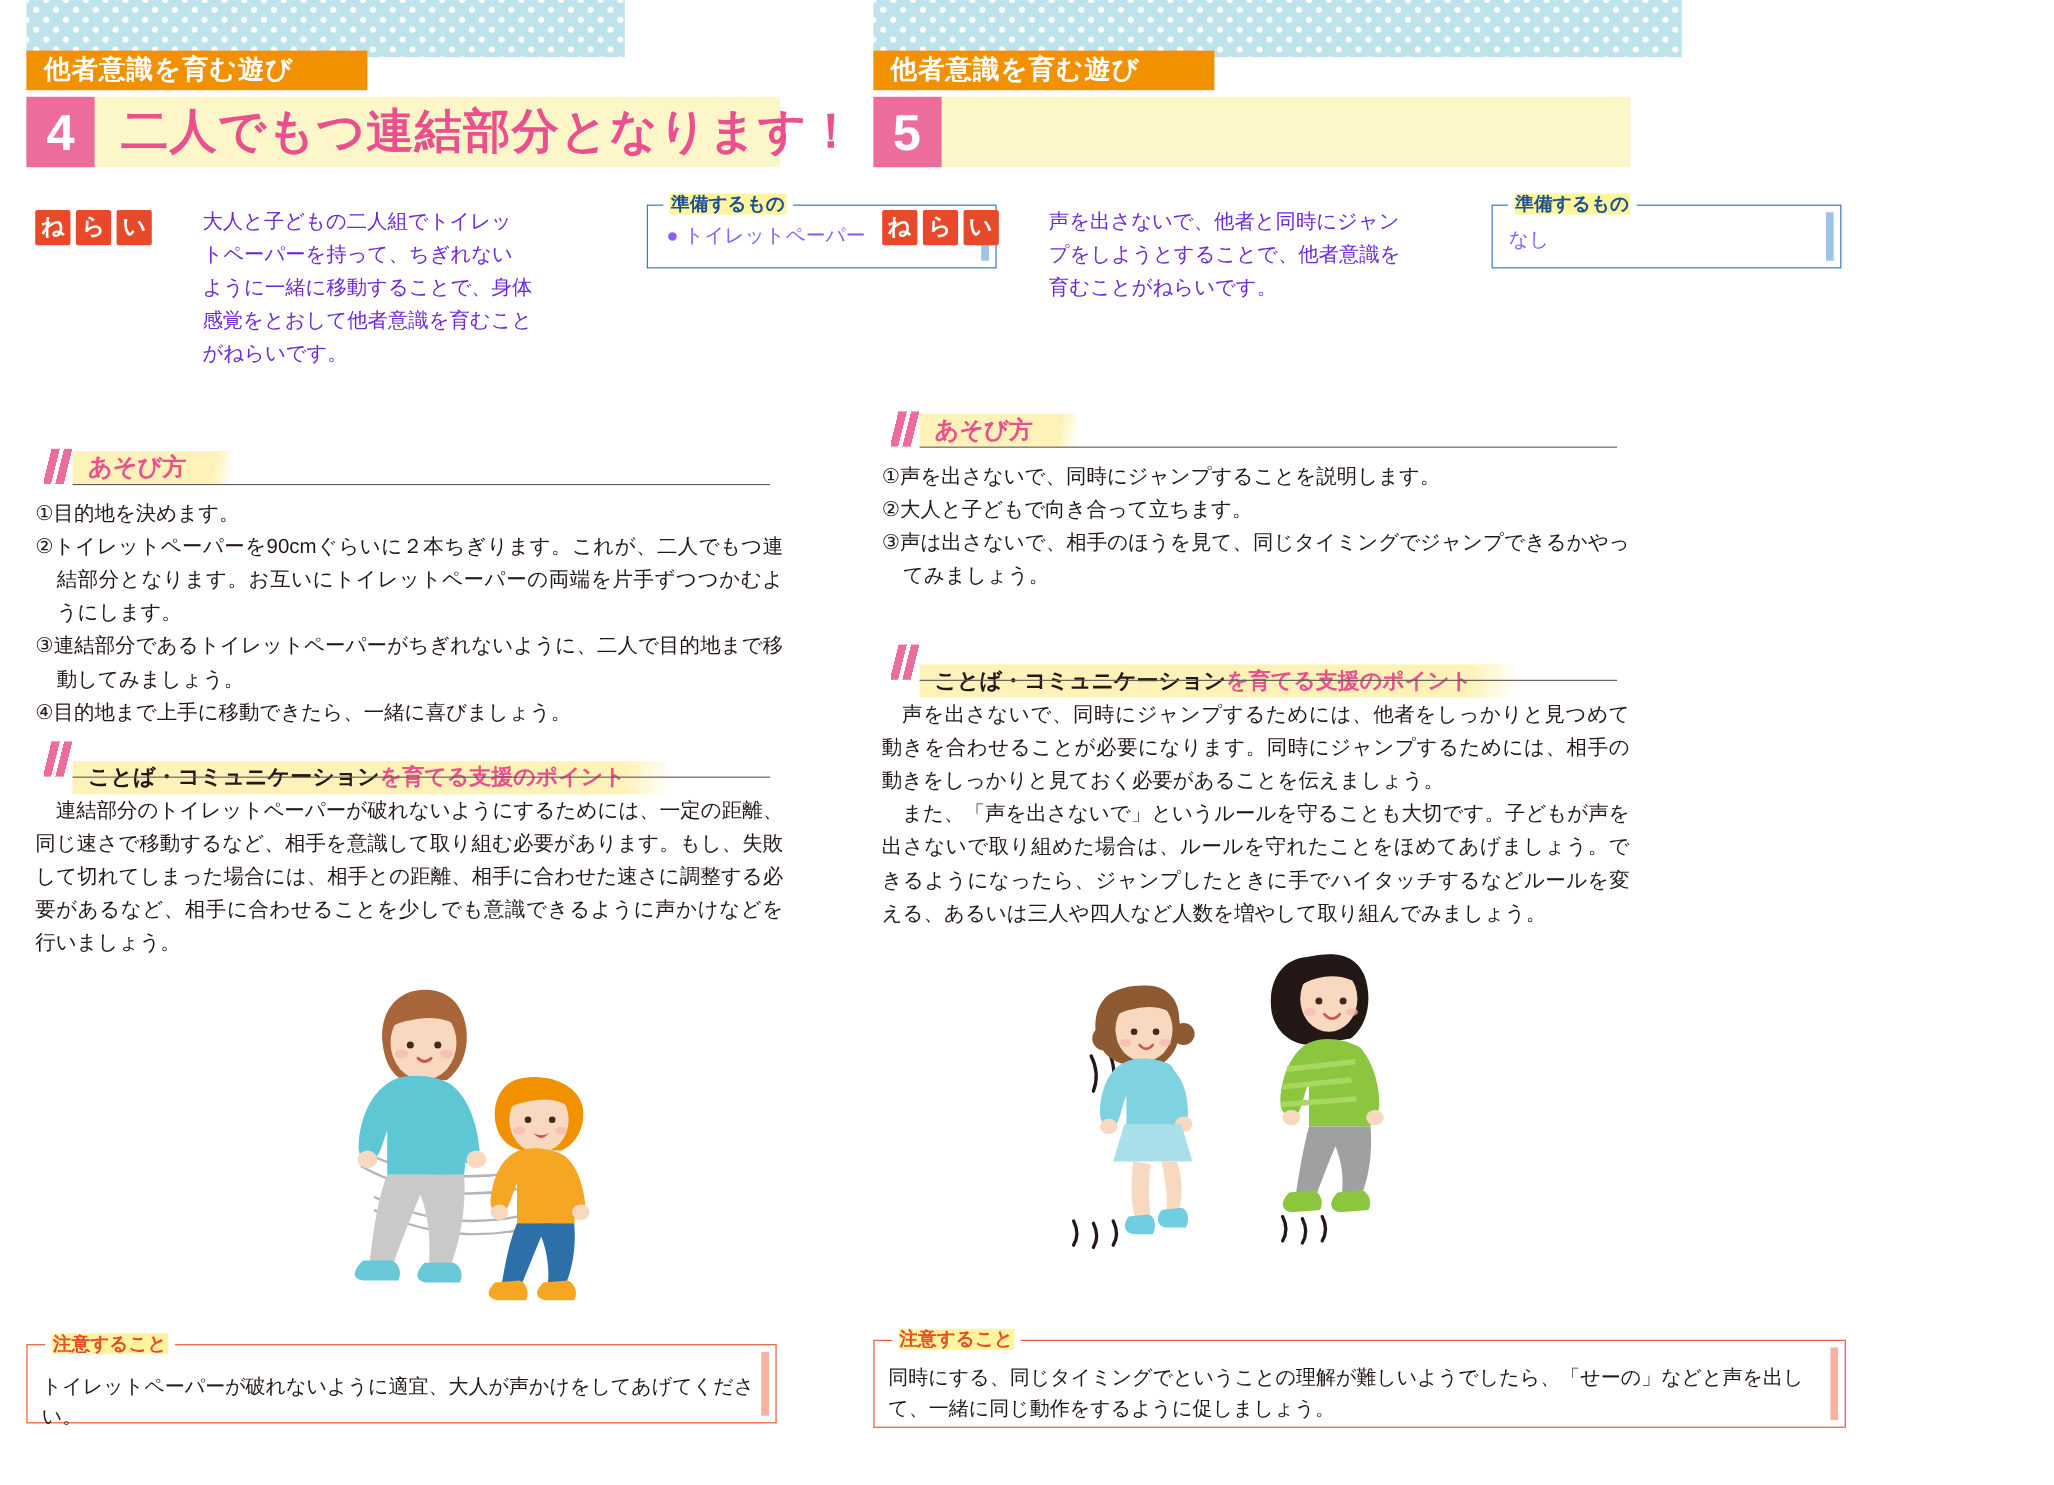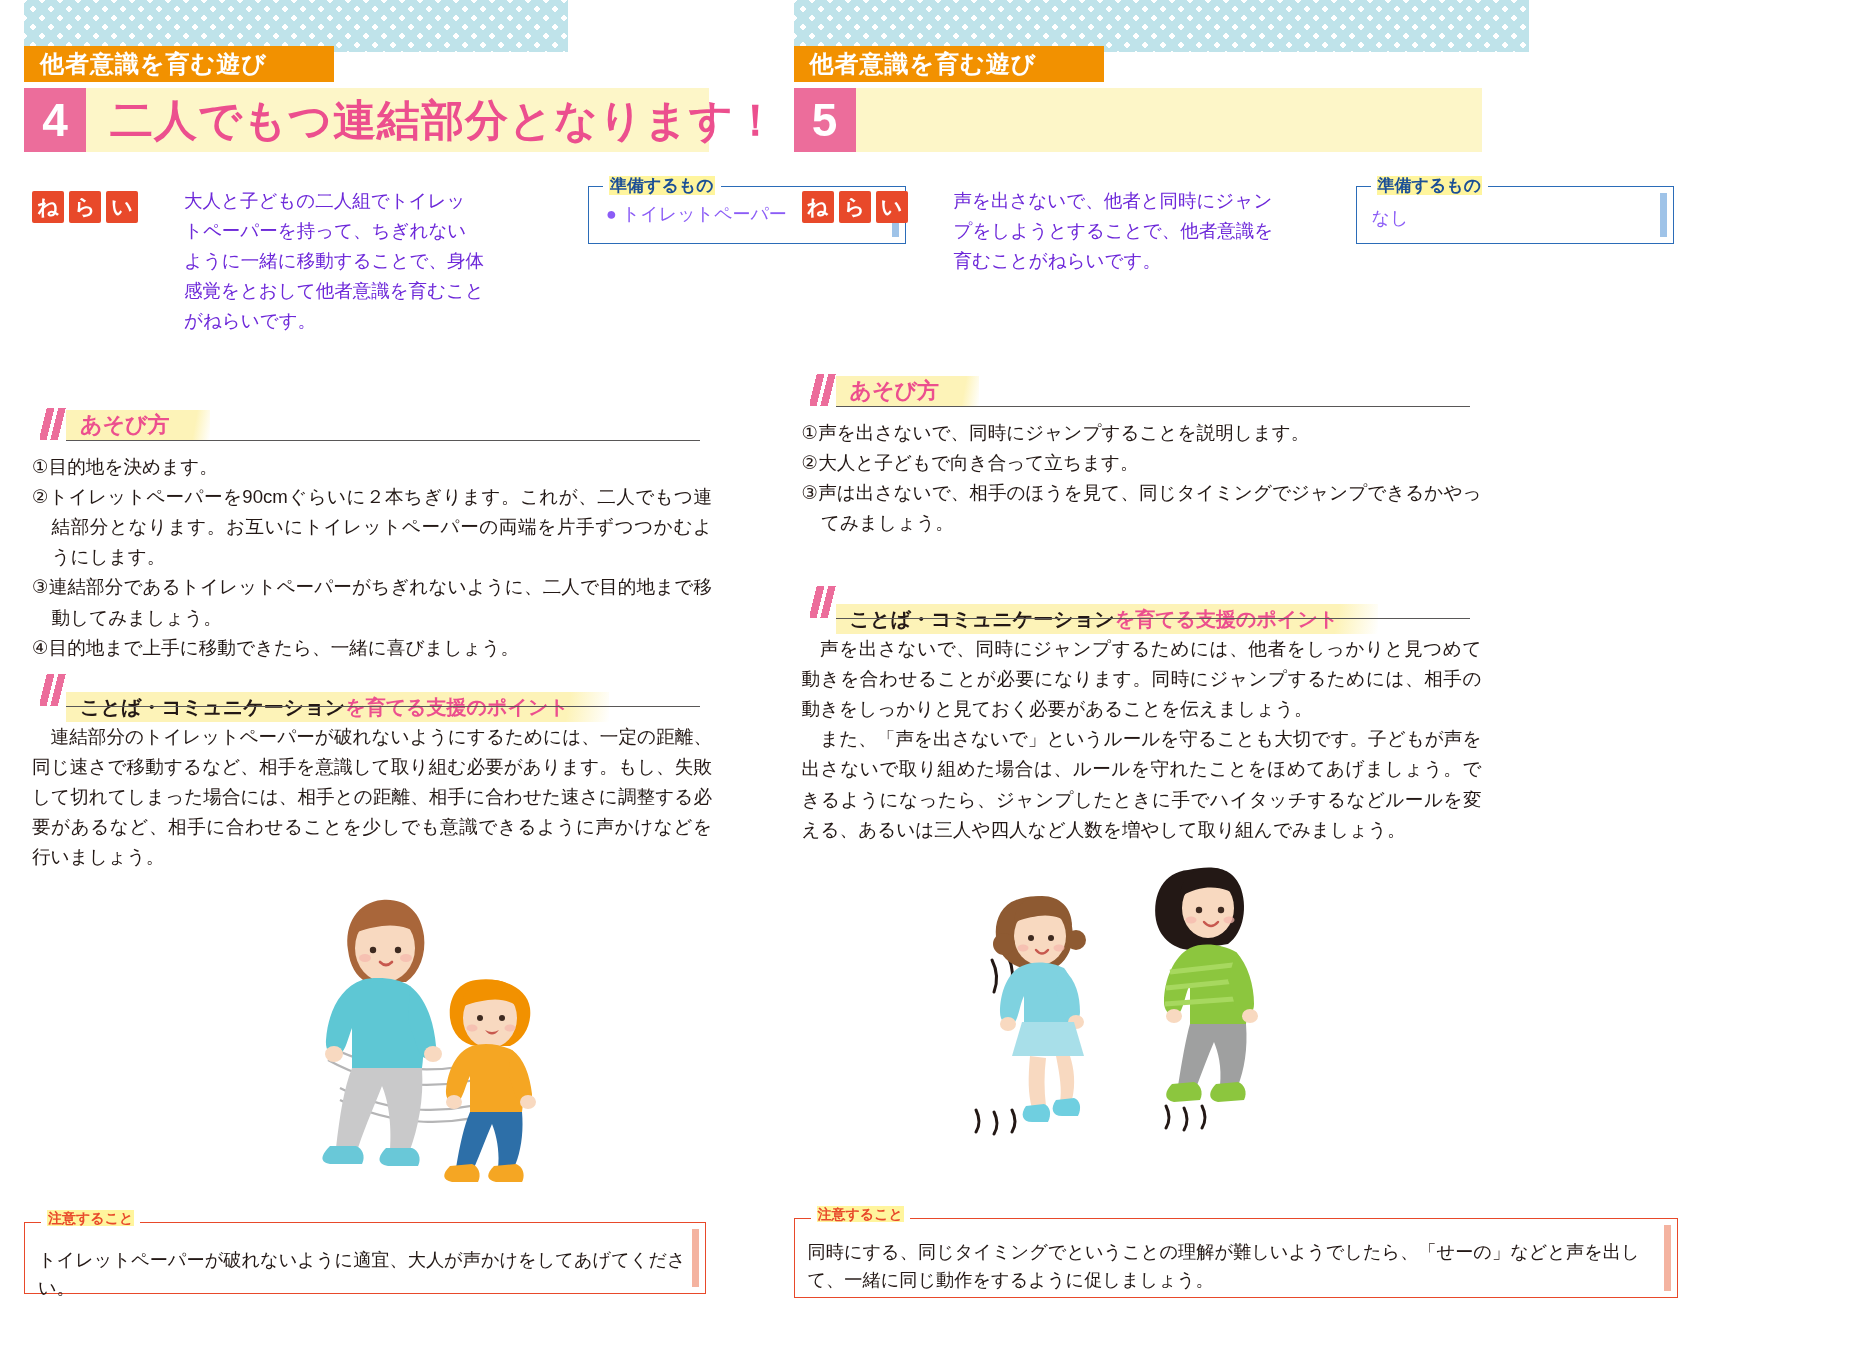--- a/index.html
+++ b/index.html
@@ -92,21 +92,21 @@
   .para p{margin:0;}
   .para p.ind{text-indent:1em;}
 
   
   .caution{position:absolute;border:1.6px solid #e8492a;box-sizing:border-box;background:#fff;}
   .caution:after{
     content:"";position:absolute;right:6px;top:6px;bottom:6px;width:7px;background:#f4b3a0;
   }
   .caution-label{
     position:absolute;top:-13px;left:16px;background:#fff;padding:0 6px;
-    font-size:14px;font-weight:bold;color:#e8492a;white-space:nowrap;
+    font-size:17px;font-weight:bold;color:#e8492a;white-space:nowrap;
   }
   .caution-label i{font-style:normal;background:#fff59d;padding:0 1px;}
   .caution-text{position:absolute;left:14px;right:26px;font-size:18.2px;line-height:1.55;}
 
   
   .illus{position:absolute;}
 </style>
 </head>
 <body>
 

